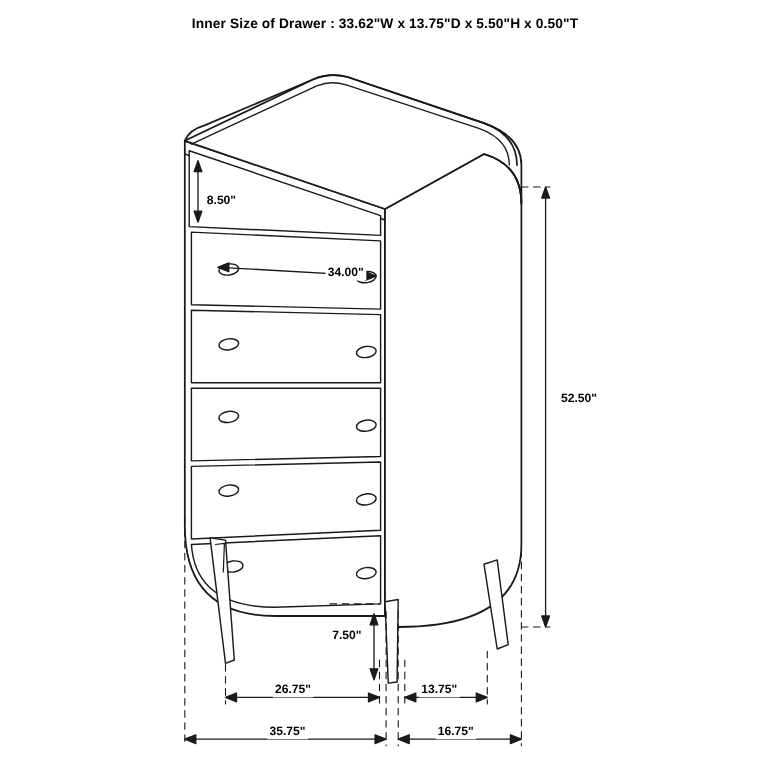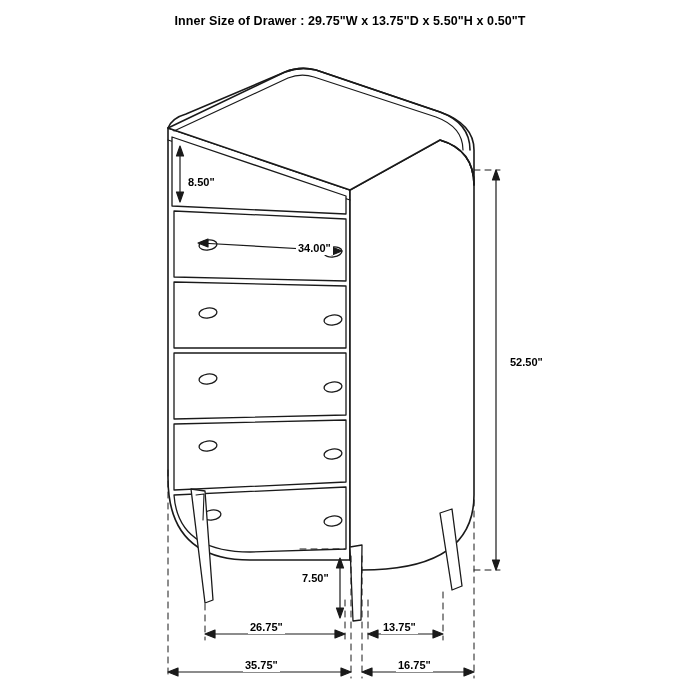--- a/index.html
+++ b/index.html
@@ -47,21 +47,21 @@
     padding: 0 2px;
     white-space: nowrap;
     line-height: 13px;
   }
 </style>
 </head>
 <body>
 
 <div id="stage">
 
-  <div id="title">Inner Size of Drawer : 29.75"W x 13.75"D x 5.50"H x 0.50"T</div>
+  <div id="title">Inner Size of Drawer : 33.62"W x 13.75"D x 5.50"H x 0.50"T</div>
 
   <svg class="diagram" viewBox="0 0 700 700">
 
     <g fill="none" stroke="#1a1a1a" stroke-width="1.6" stroke-linejoin="round" stroke-linecap="round">
 
       <g>
         <path d="M168,128 L168,478 Q168,560 250,560 L350,560 L350,190 L168,128 Z" fill="#ffffff"></path>
       </g>
 
       <g>

